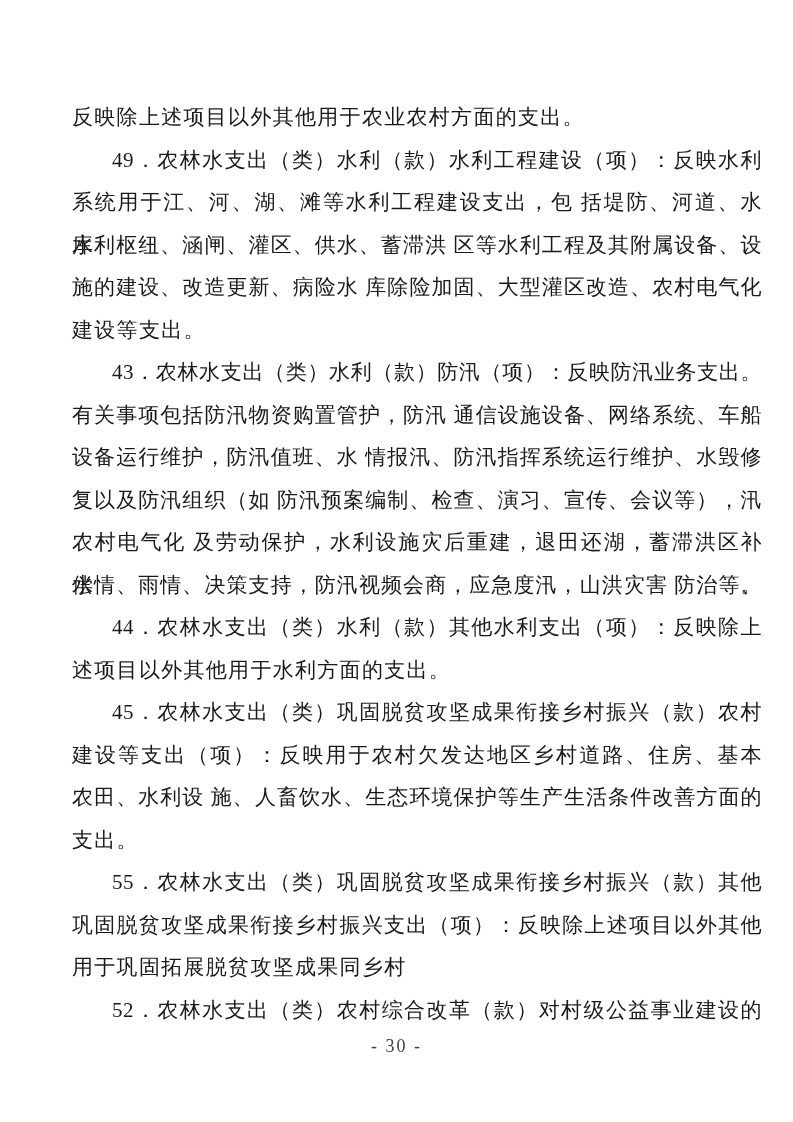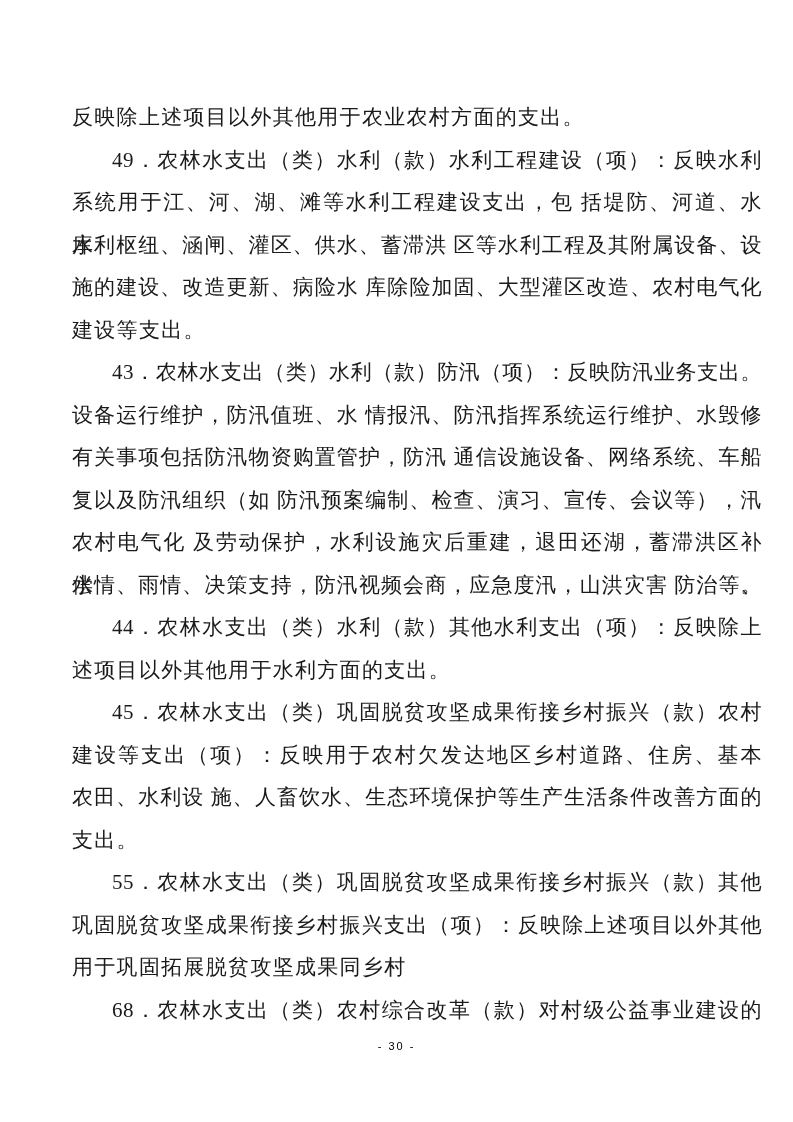--- a/index.html
+++ b/index.html
@@ -40,50 +40,50 @@
   }
   .page-footer {
     position: absolute;
     left: 0;
     top: 1036px;
     width: 100%;
     text-align: center;
   }
   .page-number {
     display: inline-block;
-    font-size: 11px;
+    font-size: 18px;
     letter-spacing: 2px;
-    color: #000000;
-    font-family: Liberation Sans, sans-serif;
+    color: #404040;
+    font-family: Liberation Serif, serif;
   }
 </style>
 </head>
 <body>
 
 <div class="page">
   <div class="text-block" id="text-block">
       <div class="line">反映除上述项目以外其他用于农业农村方面的支出。</div>
       <div class="line indent fill">49．农林水支出（类）水利（款）水利工程建设（项）：反映水利</div>
       <div class="line fill">系统用于江、河、湖、滩等水利工程建设支出，包 括堤防、河道、水库、</div>
       <div class="line fill">水利枢纽、涵闸、灌区、供水、蓄滞洪 区等水利工程及其附属设备、设</div>
       <div class="line fill">施的建设、改造更新、病险水 库除险加固、大型灌区改造、农村电气化</div>
       <div class="line">建设等支出。</div>
       <div class="line indent fill">43．农林水支出（类）水利（款）防汛（项）：反映防汛业务支出。</div>
+      <div class="line fill">有关事项包括防汛物资购置管护，防汛 通信设施设备、网络系统、车船</div>
       <div class="line fill">设备运行维护，防汛值班、水 情报汛、防汛指挥系统运行维护、水毁修</div>
-      <div class="line fill">有关事项包括防汛物资购置管护，防汛 通信设施设备、网络系统、车船</div>
       <div class="line fill">复以及防汛组织（如 防汛预案编制、检查、演习、宣传、会议等），汛</div>
       <div class="line fill">农村电气化 及劳动保护，水利设施灾后重建，退田还湖，蓄滞洪区补偿、</div>
       <div class="line fill">水情、雨情、决策支持，防汛视频会商，应急度汛，山洪灾害 防治等。</div>
       <div class="line indent fill">44．农林水支出（类）水利（款）其他水利支出（项）：反映除上</div>
       <div class="line">述项目以外其他用于水利方面的支出。</div>
       <div class="line indent fill">45．农林水支出（类）巩固脱贫攻坚成果衔接乡村振兴（款）农村</div>
       <div class="line fill">建设等支出（项）：反映用于农村欠发达地区乡村道路、住房、基本</div>
       <div class="line fill">农田、水利设 施、人畜饮水、生态环境保护等生产生活条件改善方面的</div>
       <div class="line">支出。</div>
       <div class="line indent fill">55．农林水支出（类）巩固脱贫攻坚成果衔接乡村振兴（款）其他</div>
       <div class="line fill">巩固脱贫攻坚成果衔接乡村振兴支出（项）：反映除上述项目以外其他</div>
       <div class="line">用于巩固拓展脱贫攻坚成果同乡村</div>
-      <div class="line indent fill">68．农林水支出（类）农村综合改革（款）对村级公益事业建设的</div>
+      <div class="line indent fill">52．农林水支出（类）农村综合改革（款）对村级公益事业建设的</div>
     </div>
   <div class="page-footer">
     <span class="page-number">- 30 -</span>
   </div>
 </div>
 
 </body></html>

